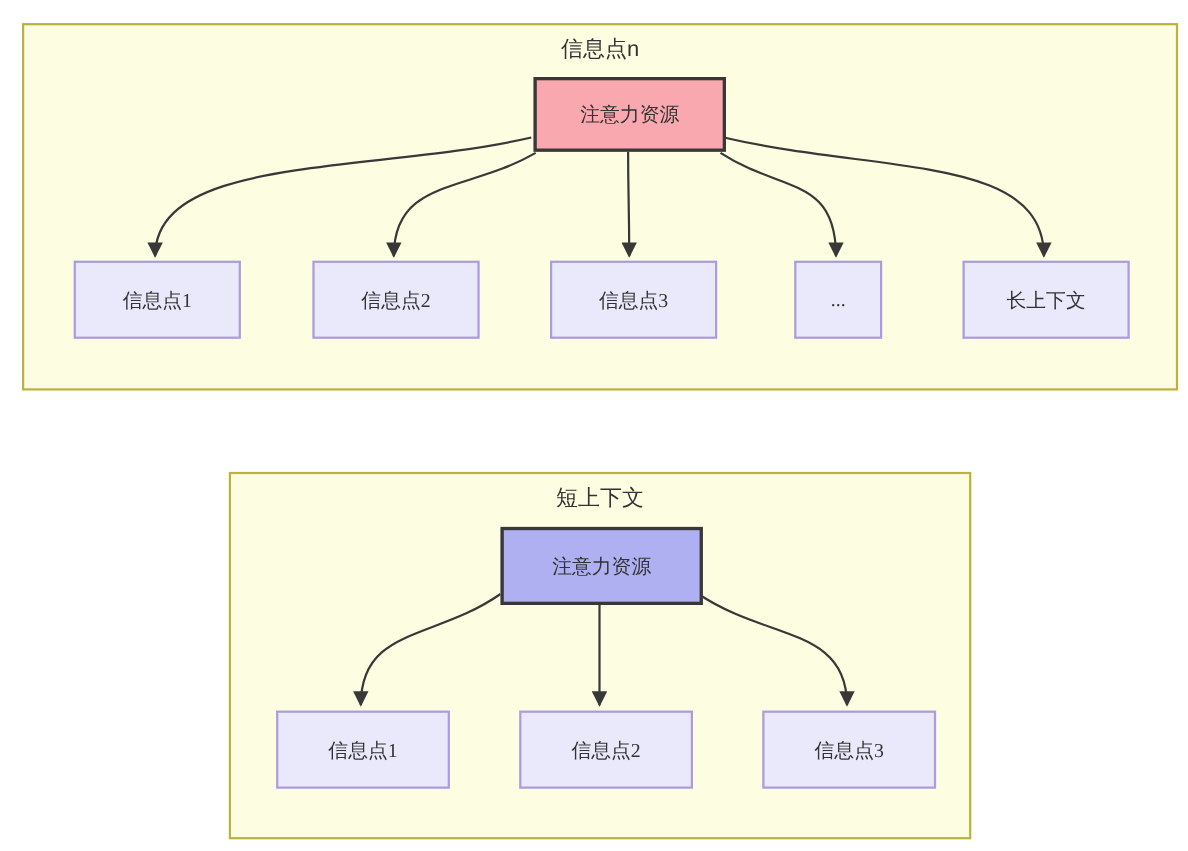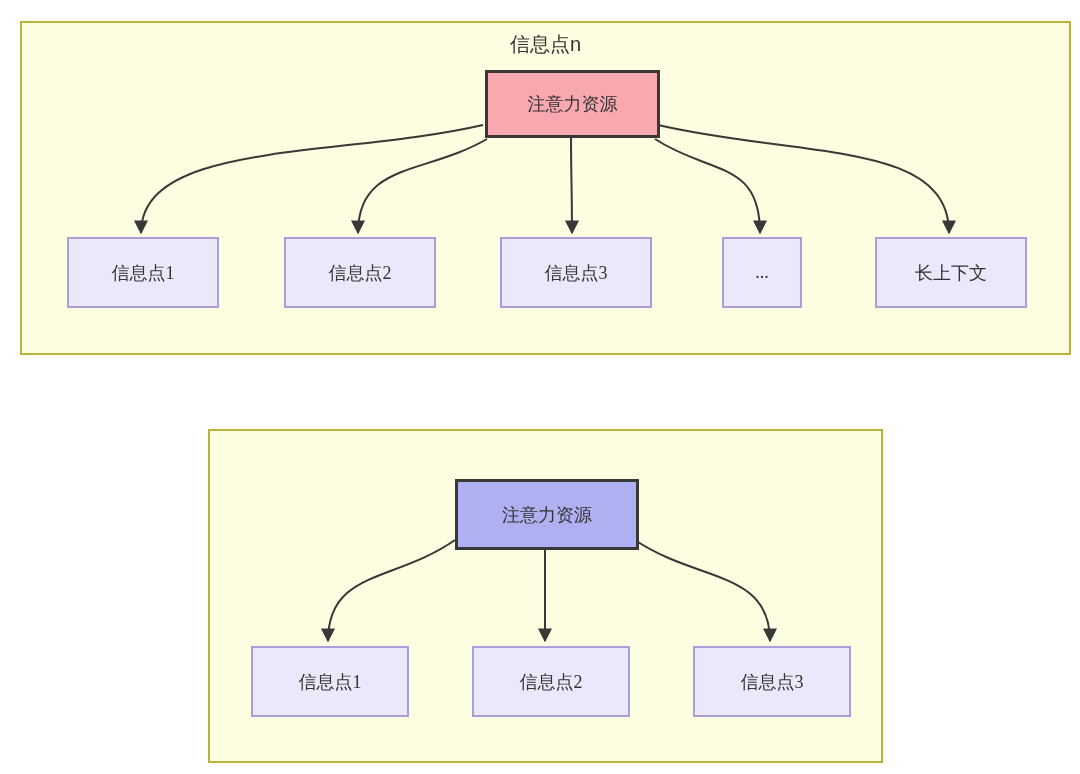--- a/index.html
+++ b/index.html
@@ -106,19 +106,20 @@
     <div class="panel-title">信息点n</div>
     <div class="node node-root root-long">注意力资源</div>
     <div class="node node-child lc1">信息点1</div>
     <div class="node node-child lc2">信息点2</div>
     <div class="node node-child lc3">信息点3</div>
     <div class="node node-child lc4">...</div>
     <div class="node node-child lc5">长上下文</div>
   </section>
 
   <section class="panel panel-short">
+    <div class="panel-title">短上下文</div>
     <div class="node node-root root-short">注意力资源</div>
     <div class="node node-child sc1">信息点1</div>
     <div class="node node-child sc2">信息点2</div>
     <div class="node node-child sc3">信息点3</div>
   </section>
 
 </div>
 
 </body></html>

